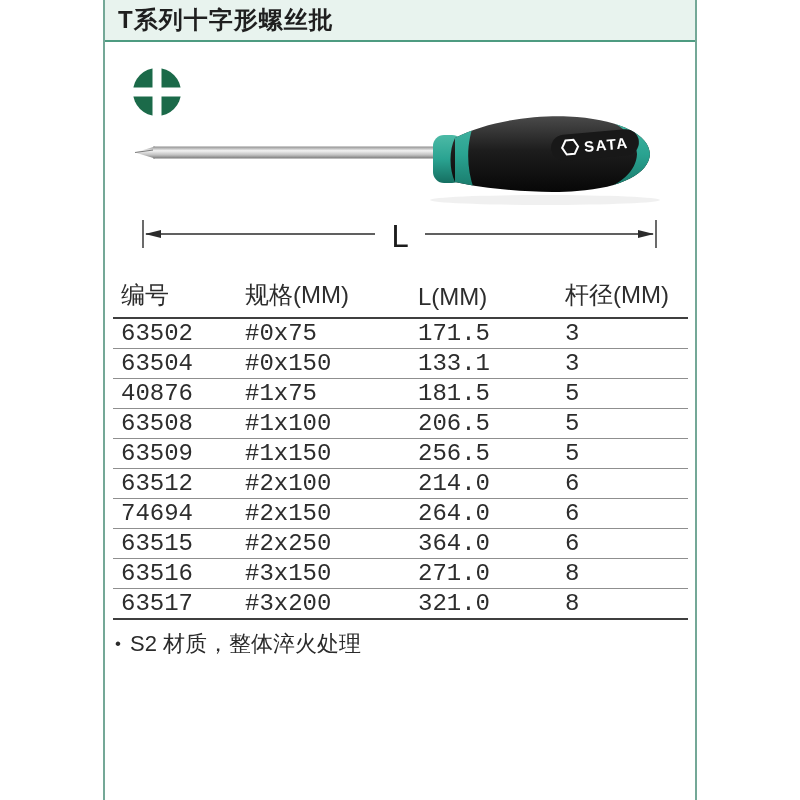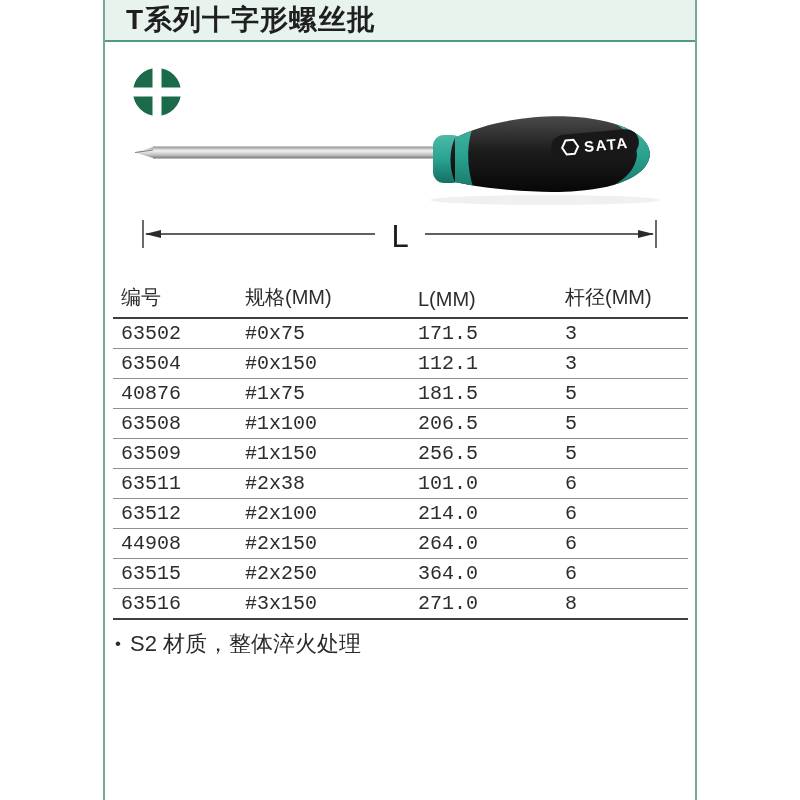--- a/index.html
+++ b/index.html
@@ -22,27 +22,27 @@
     border-left:2px solid var(--border-green);
     border-right:2px solid var(--border-green);
     background:#fff;
   }
   .titlebar{
     height:40px;background:var(--title-bg);
     border-bottom:2px solid var(--title-underline);
     display:flex;align-items:center;padding-left:13px;box-sizing:content-box;
   }
   .titlebar h1{
-    margin:8px;font-size:28px;font-weight:bold;color:#1f1f1f;letter-spacing:1px;line-height:40px;
+    margin:0;font-size:24px;font-weight:bold;color:#1f1f1f;letter-spacing:1px;line-height:40px;
   }
   .illustration{position:relative;height:228px;}
   .illustration svg{position:absolute;left:0;top:0;}
   .spec-table{
     margin-left:8px;width:575px;border-collapse:collapse;table-layout:fixed;
-    font-size:20px;color:#2d2d2d;
+    font-size:24px;color:#2d2d2d;
   }
   .spec-table col.c1{width:124px;}
   .spec-table col.c2{width:173px;}
   .spec-table col.c3{width:147px;}
   .spec-table col.c4{width:131px;}
   .spec-table th{
     height:41px;font-weight:normal;text-align:left;vertical-align:bottom;
     padding:0 0 6px 8px;border-bottom:2px solid var(--strong-line);white-space:nowrap;
   }
   .spec-table td{
@@ -142,21 +142,21 @@
       <tbody>
           <tr>
             <td>63502</td>
             <td>#0x75</td>
             <td>171.5</td>
             <td>3</td>
           </tr>
           <tr>
             <td>63504</td>
             <td>#0x150</td>
-            <td>112.1</td>
+            <td>133.1</td>
             <td>3</td>
           </tr>
           <tr>
             <td>40876</td>
             <td>#1x75</td>
             <td>181.5</td>
             <td>5</td>
           </tr>
           <tr>
             <td>63508</td>
@@ -164,49 +164,49 @@
             <td>206.5</td>
             <td>5</td>
           </tr>
           <tr>
             <td>63509</td>
             <td>#1x150</td>
             <td>256.5</td>
             <td>5</td>
           </tr>
           <tr>
-            <td>63511</td>
-            <td>#2x38</td>
-            <td>101.0</td>
-            <td>6</td>
-          </tr>
-          <tr>
             <td>63512</td>
             <td>#2x100</td>
             <td>214.0</td>
             <td>6</td>
           </tr>
           <tr>
-            <td>44908</td>
+            <td>74694</td>
             <td>#2x150</td>
             <td>264.0</td>
             <td>6</td>
           </tr>
           <tr>
             <td>63515</td>
             <td>#2x250</td>
             <td>364.0</td>
             <td>6</td>
           </tr>
           <tr>
             <td>63516</td>
             <td>#3x150</td>
             <td>271.0</td>
             <td>8</td>
           </tr>
+          <tr>
+            <td>63517</td>
+            <td>#3x200</td>
+            <td>321.0</td>
+            <td>8</td>
+          </tr>
         </tbody>
     </table>
 
     <div class="note">
       <span class="bullet">•</span>
       <span>S2 材质，整体淬火处理</span>
     </div>
 
   </div>
 </div>

